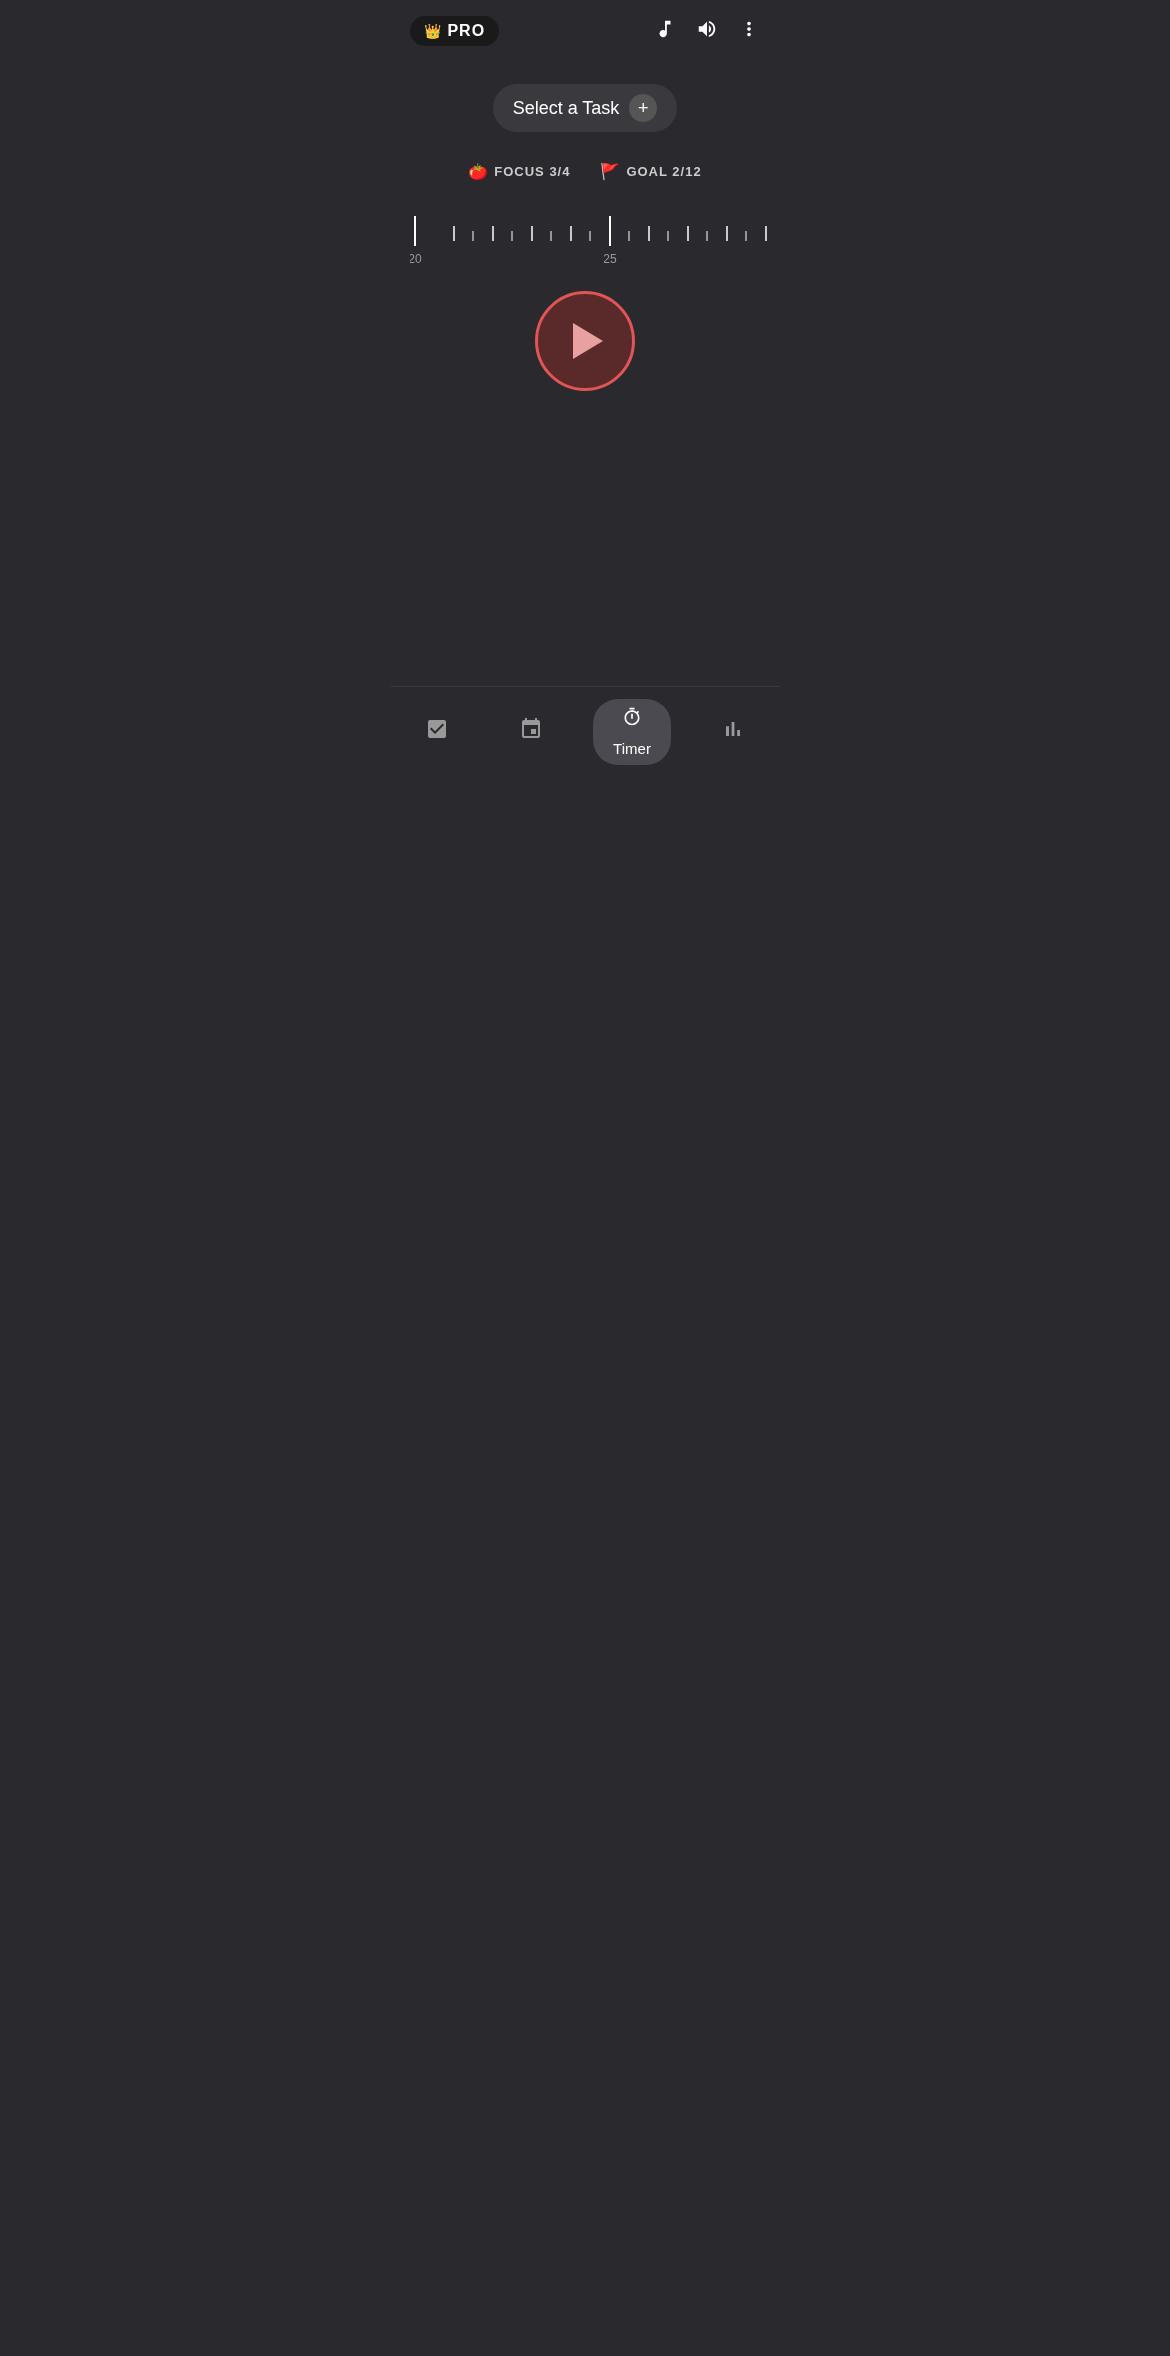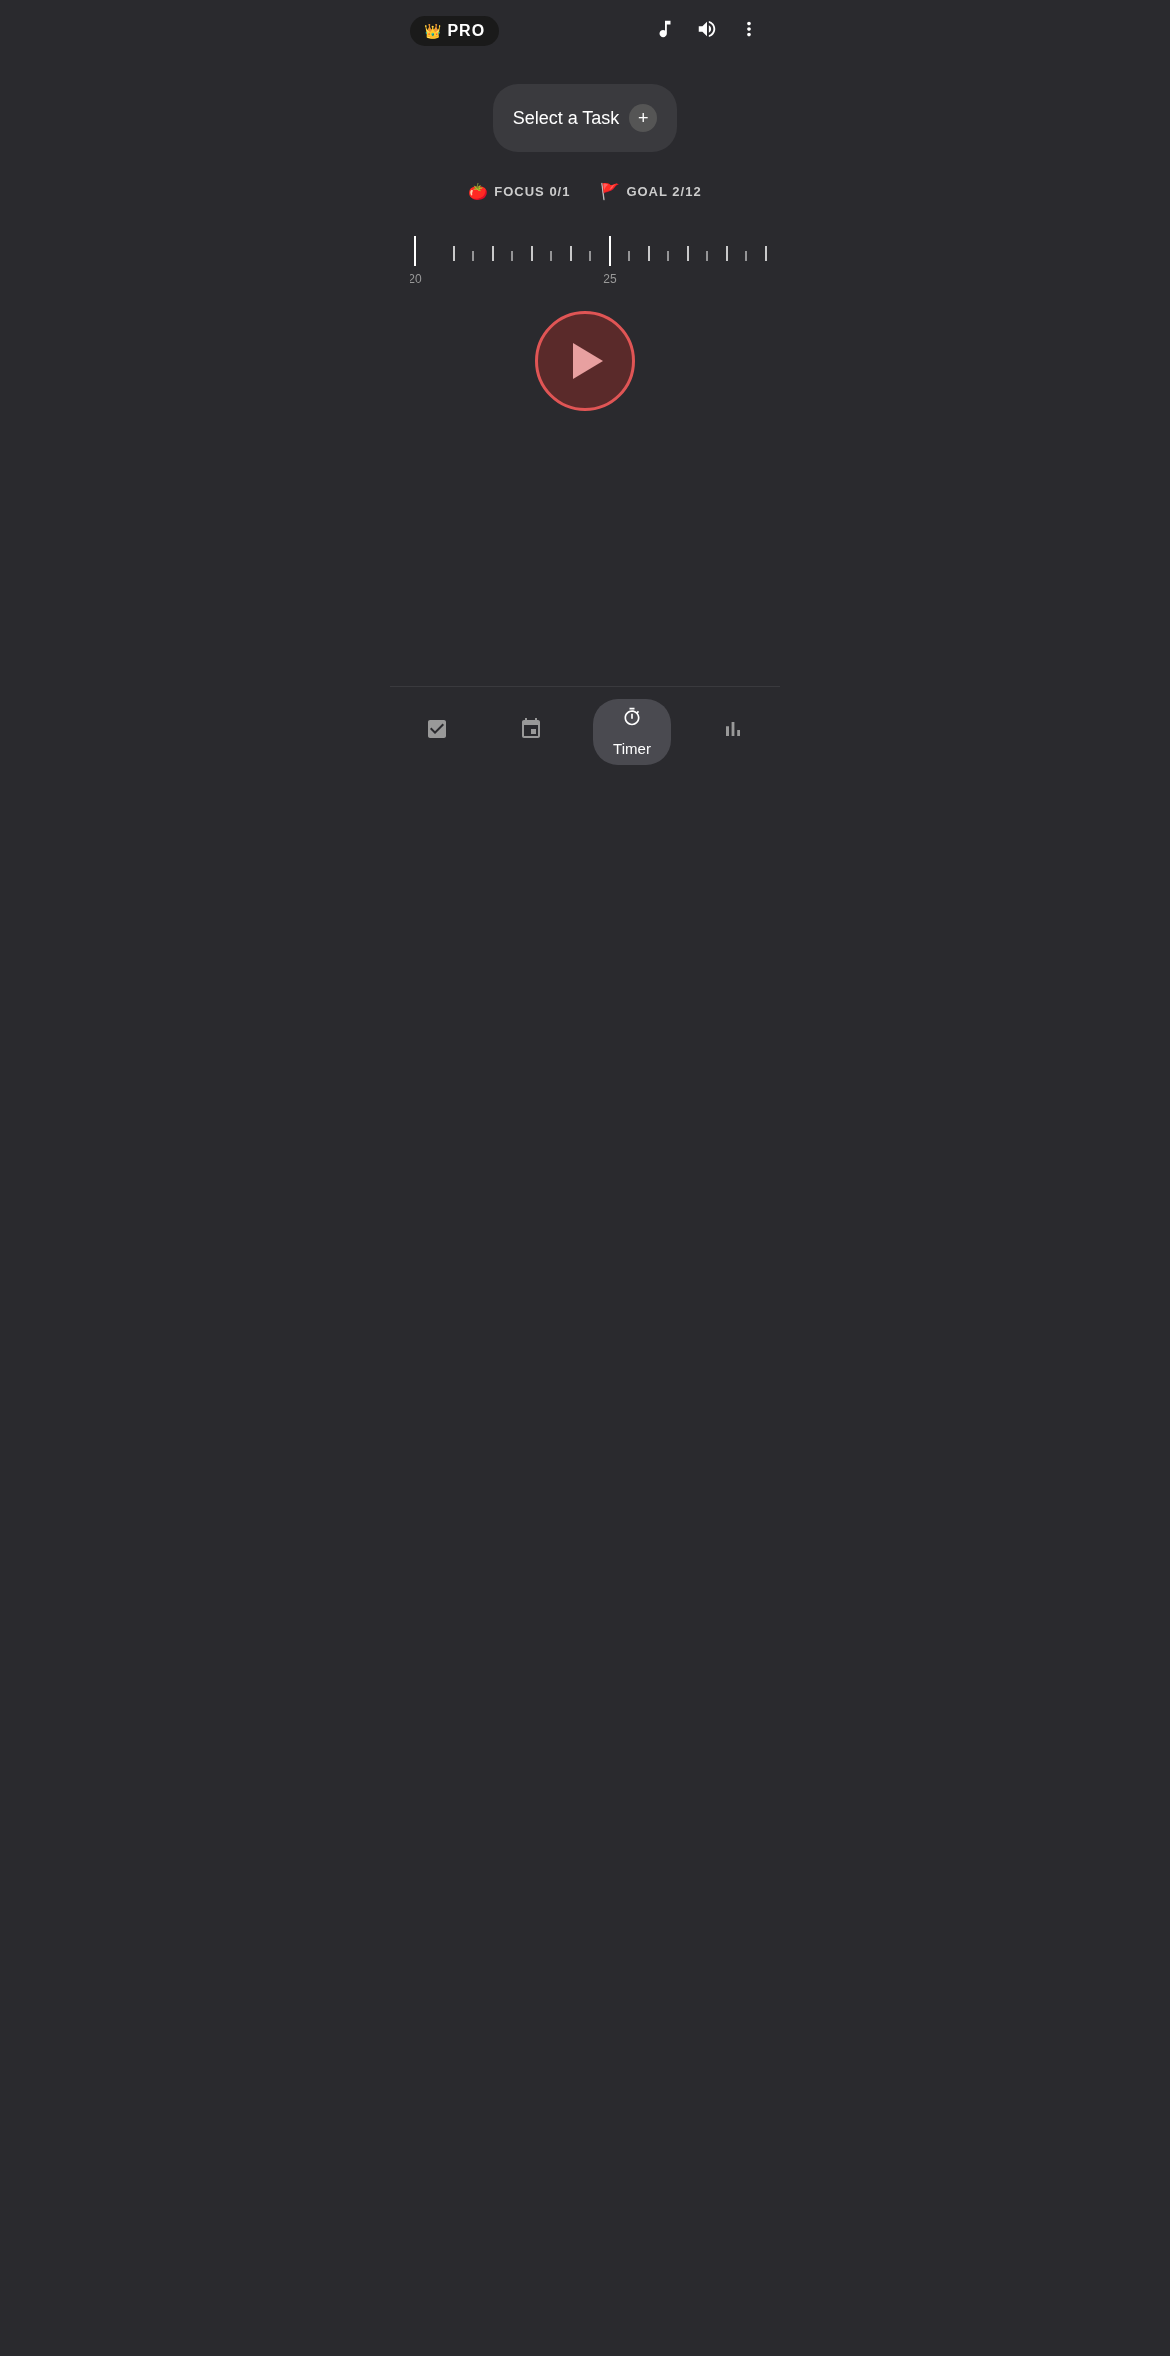--- a/index.html
+++ b/index.html
@@ -73,21 +73,21 @@
     }
 
     
     .select-task-btn {
       display: flex;
       align-items: center;
       gap: 10px;
       background-color: #3a3a3e;
       border: none;
       border-radius: 25px;
-      padding: 20px 20px;
+      padding: 10px 20px;
       cursor: pointer;
       margin-bottom: 30px;
     }
 
     .select-task-label {
       color: #ffffff;
       font-size: 18px;
       font-weight: 400;
     }
 
@@ -255,21 +255,21 @@
 
   <button class="select-task-btn">
     <span class="select-task-label">Select a Task</span>
     <span class="add-icon-circle">+</span>
   </button>
 
 
   <div class="stats-row">
     <div class="stat-item">
       <span class="stat-icon">🍅</span>
-      <span class="stat-label">FOCUS 0/1</span>
+      <span class="stat-label">FOCUS 3/4</span>
     </div>
     <div class="stat-item">
       <span class="stat-icon">🚩</span>
       <span class="stat-label">GOAL 2/12</span>
     </div>
   </div>
 
   <div class="ruler-wrapper">
     <svg class="ruler-svg" viewBox="0 0 390 60" preserveAspectRatio="none">
 

